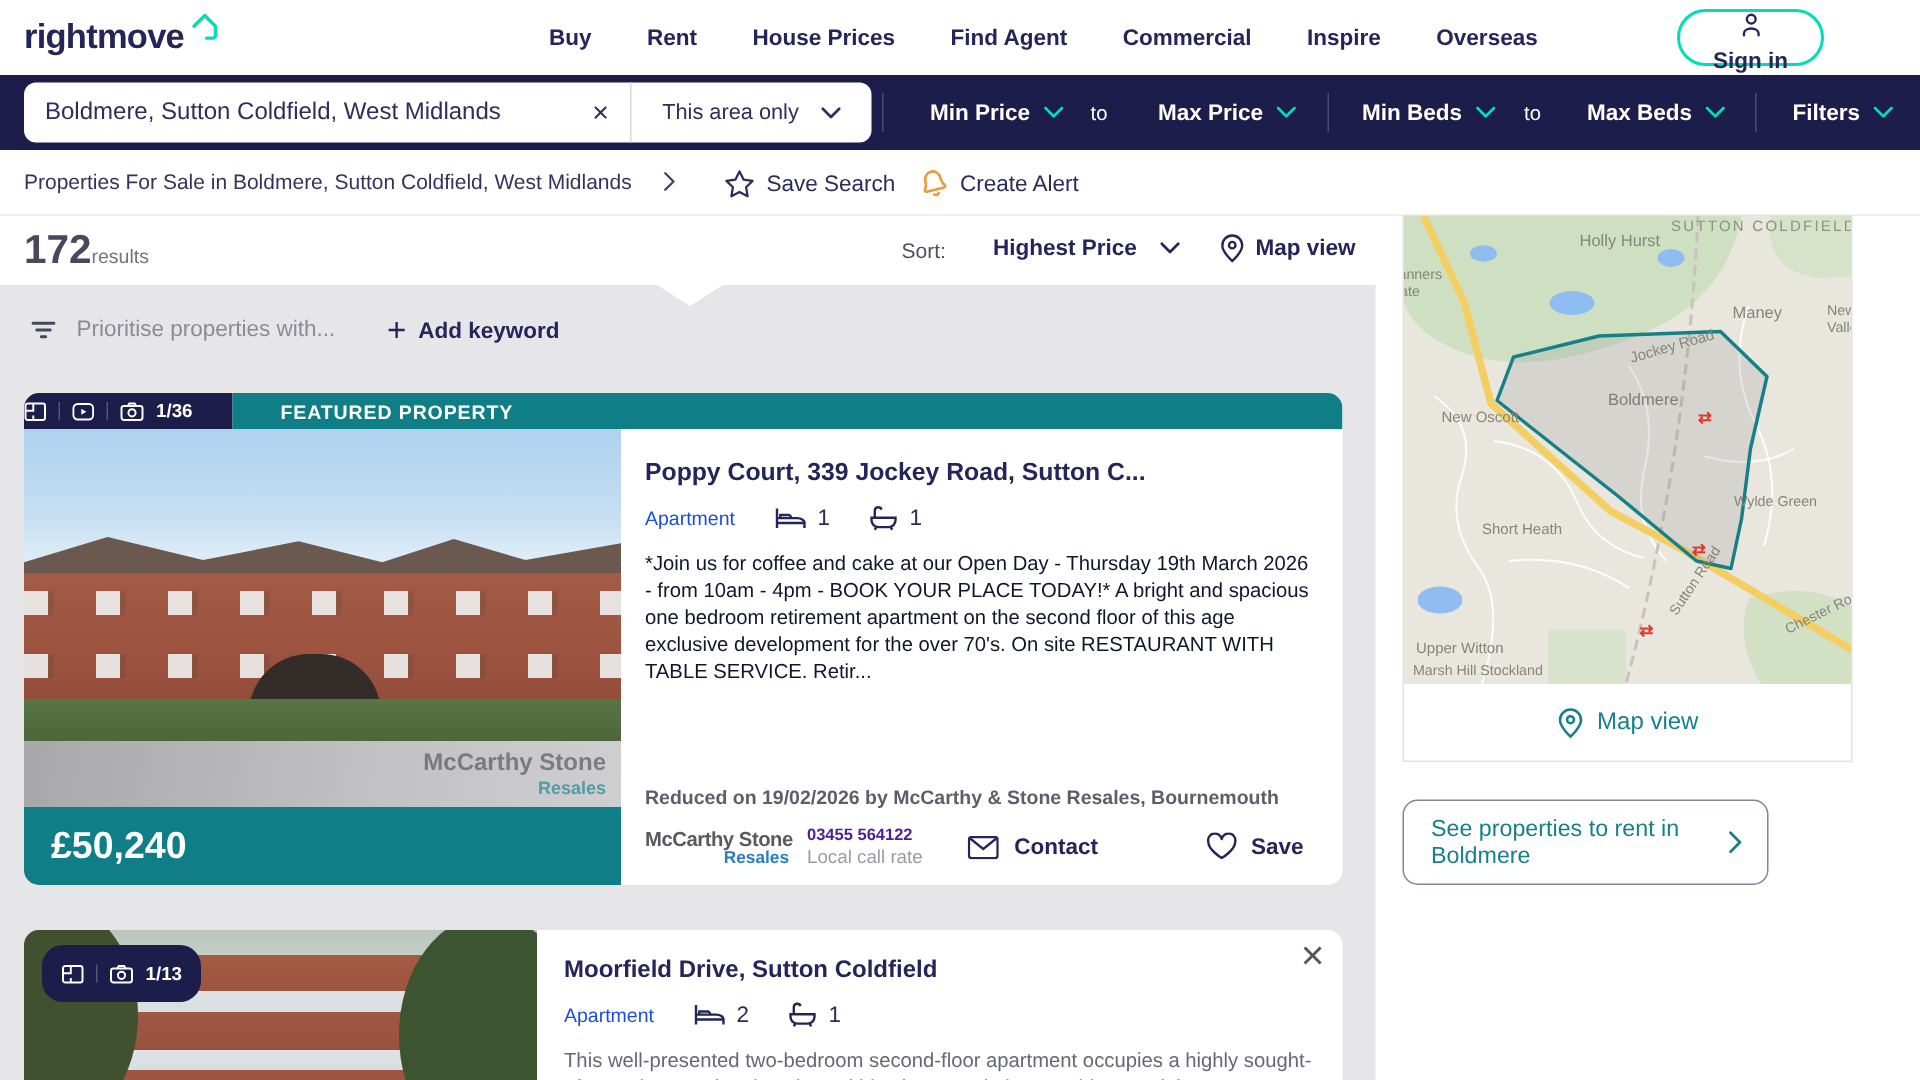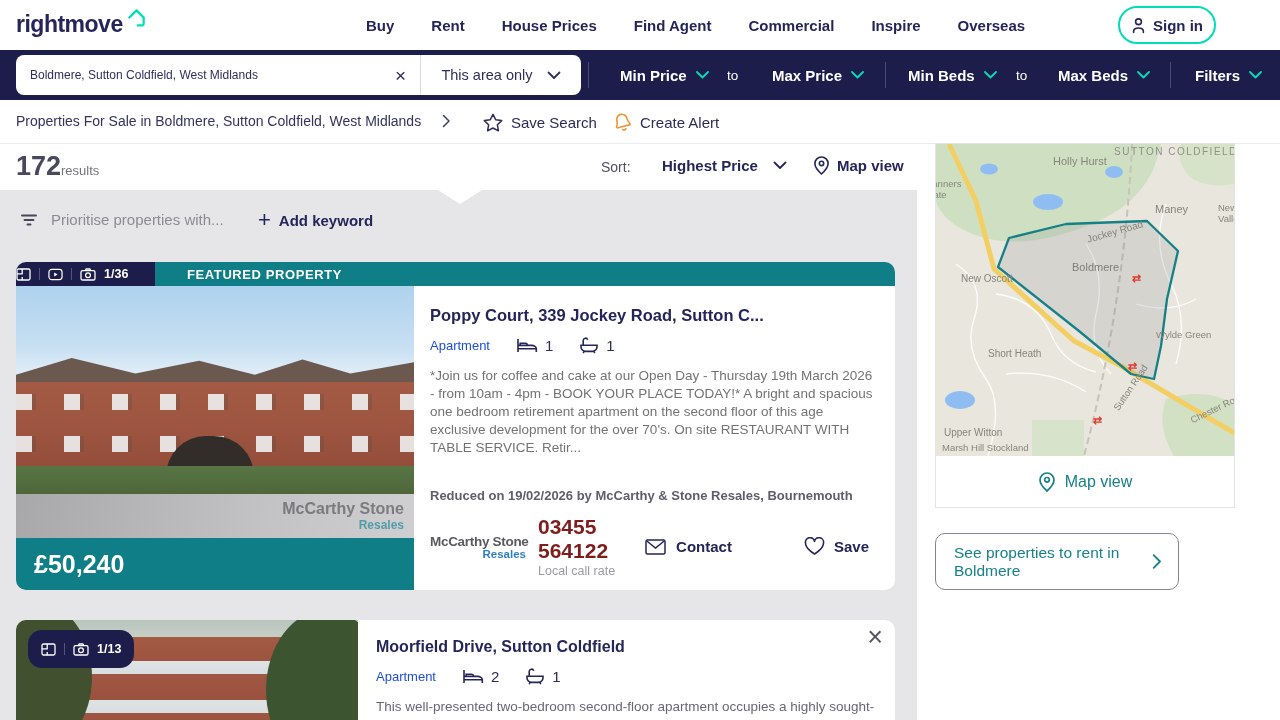--- a/index.html
+++ b/index.html
@@ -5,28 +5,28 @@
   * { box-sizing: border-box; margin: 0; padding: 0; }
   html,body { width:1280px; height:720px; overflow:hidden; }
   body { font-family:"Liberation Sans",sans-serif; background:#fff; position:relative; color:#26265a; }
 
   
   .topnav { position:absolute; top:0; left:0; width:1280px; height:50px; background:#fff; }
   .logo { position:absolute; left:16px; top:11px; display:flex; align-items:flex-start; cursor:pointer; }
   .logo-text { font-size:23px; font-weight:bold; letter-spacing:-0.5px; color:#25255a; line-height:26px; }
   .nav-links { position:absolute; left:366px; top:0; height:50px; display:flex; align-items:center; gap:37px; }
   .nav-link { font-size:15px; font-weight:bold; color:#25255a; white-space:nowrap; cursor:pointer; }
-  .signin-btn { position:absolute; left:1118px; top:6px; width:98px; height:38px; border:2px solid #00deb6; border-radius:20px; background:#fff; display:flex; align-items:center; justify-content:center; gap:7px; cursor:pointer; }
+  .signin-btn { position:absolute; left:1118px; top:6px; width:98px; height:38px; border:2px solid #00deb6; border-radius:20px; background:#fff; display:flex; align-items:center; justify-content:flex-start; gap:7px; cursor:pointer;flex-direction:column; }
   .signin-btn span { font-size:15px; font-weight:bold; color:#25255a; }
 
   
   .filterbar { position:absolute; top:50px; left:0; width:1280px; height:50px; background:#1d1d4c; }
   .searchbox { position:absolute; left:16px; top:5px; width:565px; height:40px; background:#fff; border-radius:8px; display:flex; align-items:center; }
   .searchbox .seg1 { width:405px; height:100%; display:flex; align-items:center; padding:0 12px 0 14px; border-right:1px solid #d9d9de; }
-  .searchbox input { border:0; outline:none; flex:1; font-family:"Liberation Sans",sans-serif; font-size:12px; color:#2e2e5c; background:transparent; }
+  .searchbox input { border:0; outline:none; flex:1; font-family:"Liberation Sans",sans-serif; font-size:16px; color:#2e2e5c; background:transparent; }
   .clear-x { font-size:19px; color:#2e2e5c; line-height:1; cursor:pointer; padding:0 2px; }
   .searchbox .seg2 { flex:1; height:100%; display:flex; align-items:center; justify-content:center; gap:14px; cursor:pointer; }
   .searchbox .seg2 span { font-size:14.5px; color:#2e2e5c; }
   .fb-item { position:absolute; top:0; height:50px; display:flex; align-items:center; gap:9px; cursor:pointer; }
   .fb-label { color:#fff; font-size:15px; font-weight:bold; white-space:nowrap; }
   .fb-to { position:absolute; top:0; height:50px; display:flex; align-items:center; color:#fff; font-size:13.5px; }
   .fb-divider { position:absolute; top:12px; width:1px; height:26px; background:#4a4a72; }
 
   
   .crumbrow { position:absolute; top:100px; left:0; width:1280px; height:44px; background:#fff; border-bottom:1px solid #ececf0; }
@@ -76,28 +76,28 @@
   .f-wm .w1 { font-size:16px; font-weight:bold; color:rgba(75,75,80,0.62); }
   .f-wm .w2 { font-size:12px; font-weight:bold; color:rgba(40,140,155,0.75); }
   .f-price { height:52px; background:#0f7e86; display:flex; align-items:center; padding-left:18px; flex-shrink:0; }
   .f-price span { color:#fff; font-size:25px; font-weight:bold; }
   .fcard-right { flex:1; padding:16px 20px 12px 16px; display:flex; flex-direction:column; }
   .f-title { font-size:16.5px; font-weight:bold; color:#25255a; margin-top:4px; }
   .type-row { display:flex; align-items:center; gap:26px; margin-top:12px; }
   .type-row .ptype { font-size:13px; color:#1d4ed8; }
   .bb { display:flex; align-items:center; gap:7px; }
   .bb span { font-size:15px; color:#2c2c5a; }
-  .f-desc { margin-top:13px; font-size:13.5px; line-height:18px; color:#737373; }
+  .f-desc { margin-top:13px; font-size:13.5px; line-height:18px; color:#0f172a; }
   .f-reduced { margin-top:auto; font-size:13px; font-weight:bold; color:#5e5e6a; }
   .agent-row { margin-top:12px; display:flex; align-items:center; }
   .agent-logo { width:96px; text-align:right; flex-shrink:0; }
   .agent-logo .a1 { font-size:13.5px; font-weight:bold; color:#595960; letter-spacing:-0.3px; white-space:nowrap; }
   .agent-logo .a2 { font-size:11.5px; font-weight:bold; color:#2d7dc1; margin-top:-1px; }
   .phone-block { margin-left:12px; }
-  .phone-block .ph { font-size:21px; font-weight:bold; color:#7f1d1d; }
+  .phone-block .ph { font-size:11px; font-weight:bold; color:#4c1d95; }
   .phone-block .pn { font-size:12.5px; color:#9a9aa4; margin-top:1px; }
   .contact-link { margin-left:auto; display:flex; align-items:center; gap:10px; cursor:pointer; }
   .contact-link span, .save-link span { font-size:15px; font-weight:bold; color:#25255a; }
   .save-link { margin-left:72px; margin-right:6px; display:flex; align-items:center; gap:9px; cursor:pointer; }
 
   
   .card2 { position:absolute; top:620px; left:16px; width:879px; height:170px; background:#fff; border-radius:10px; overflow:hidden; display:flex; cursor:pointer; }
   .c2-img { position:relative; width:342px; flex-shrink:0; overflow:hidden; background:linear-gradient(180deg,#b9c4bd 0%,#c5cfc6 10%,#a35b44 10%,#9c5440 24%,#dfe3e6 24%,#d8dde0 32%,#a05743 32%,#99523e 47%,#dfe3e6 47%,#d8dde0 55%,#9e5642 55%,#95503c 68%,#7ea45b 68%,#6d9350 100%); }
   .c2-tree { position:absolute; border-radius:50%; }
   .c2-badge { position:absolute; top:10px; left:12px; height:38px; background:#1d1d4c; border-radius:14px; display:flex; align-items:center; gap:8px; padding:0 13px; }

